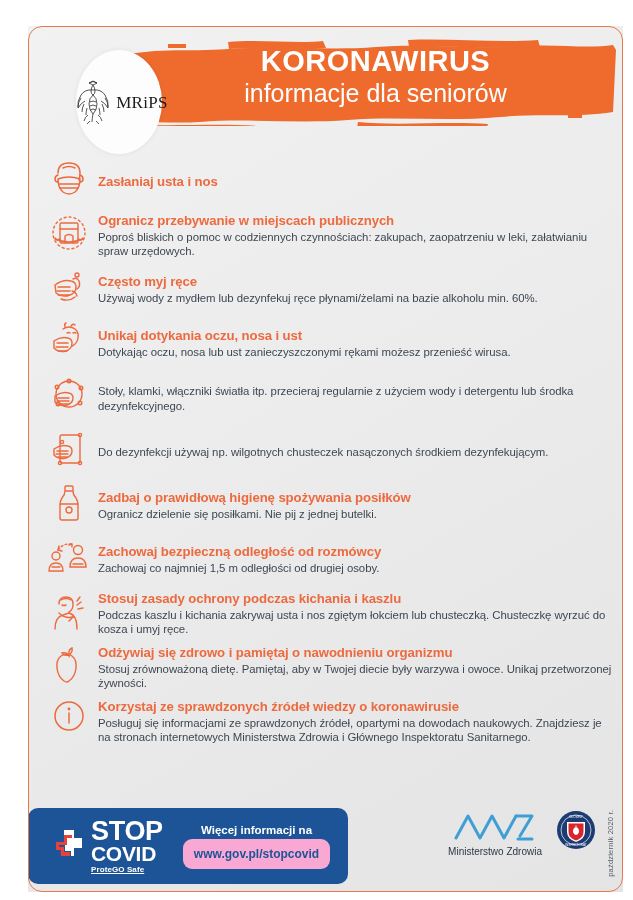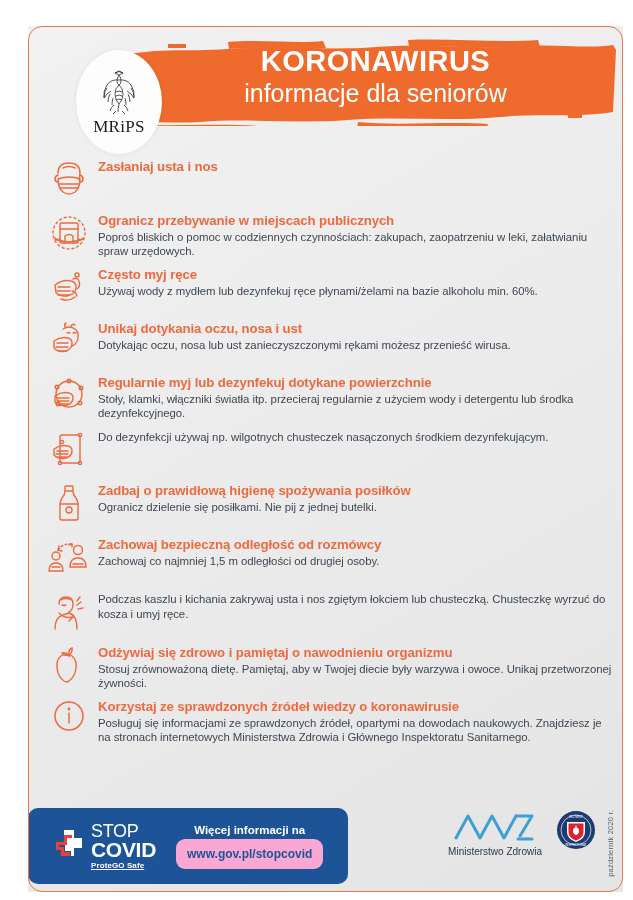--- a/index.html
+++ b/index.html
@@ -105,21 +105,21 @@
     position: absolute;
     left: 48px;
     top: 24px;
     width: 86px;
     height: 104px;
     border-radius: 50%;
     background: #fdfdfd;
     z-index: 3;
     box-shadow: 0 0 5px rgba(0,0,0,0.07);
     display: flex;
-    flex-direction: column;
+    flex-direction: row;
     align-items: center;
     justify-content: center;
   }
   .emblem svg { display: block; }
   .emblem-label {
     font-family: "Liberation Serif", serif;
     font-size: 17px;
     color: #1c1c1c;
     letter-spacing: 0.3px;
     margin-top: 1px;
@@ -129,21 +129,21 @@
   .tips {
     position: absolute;
     left: 40px;
     top: 158px;
     width: 575px;
     z-index: 3;
   }
   .tip {
     position: relative;
     display: flex;
-    align-items: flex-start;
+    align-items: center;
     margin-bottom: 7px;
   }
   .tip-icon {
     flex: 0 0 58px;
     width: 58px;
     height: 46px;
     display: flex;
     align-items: flex-start;
     justify-content: center;
     padding-top: 1px;
@@ -193,21 +193,21 @@
     display: flex;
     align-items: center;
   }
   .sc-mark { width: 36px; height: 36px; }
   .sc-mark svg { display: block; }
   .sc-words {
     margin-left: 5px;
     color: #ffffff;
     line-height: 0.94;
   }
-  .sc-stop { font-size: 18px; font-weight: normal; letter-spacing: -0.3px; }
+  .sc-stop { font-size: 27px; font-weight: bold; letter-spacing: -0.3px; }
   .sc-covid { font-size: 21px; font-weight: bold; letter-spacing: -0.3px; }
   .sc-sub { font-size: 8px; font-weight: bold; margin-top: 2px; letter-spacing: 0.1px; text-decoration: underline; }
 
   .footer-info {
     margin-left: 20px;
     text-align: center;
   }
   .fi-line {
     color: #ffffff;
     font-size: 11.5px;
@@ -399,21 +399,20 @@
           <circle cx="31" cy="28" r="1.8"></circle>
           <circle cx="9" cy="29" r="1.8"></circle>
           <circle cx="8" cy="12" r="1.8"></circle>
           <path d="M6 21 q7 -5 14 -3 q4 1 4 5 q0 5 -6 7 q-7 2 -12 -3 z"></path>
           <path d="M9 23 h11"></path>
           <path d="M8 26 h12"></path>
           <path d="M10 29 h9"></path>
         </svg>
       </div>
       <div class="tip-body">
-        <div class="tip-title">Regularnie myj lub dezynfekuj dotykane powierzchnie</div>
         <div class="tip-desc">Stoły, klamki, włączniki światła itp. przecieraj regularnie z użyciem wody i detergentu  lub środka dezynfekcyjnego.</div>
       </div>
     </div>
 
     <div class="tip">
       <div class="tip-icon">
         <svg width="40" height="40" viewBox="0 0 40 40" fill="none" stroke="#ed6a3f" stroke-width="1.4" stroke-linecap="round">
           <rect x="11" y="6" width="20" height="28" rx="2"></rect>
           <circle cx="31" cy="6" r="1.6"></circle>
           <circle cx="31" cy="34" r="1.6"></circle>
@@ -471,20 +470,21 @@
           <path d="M12 9 q5 -3 10 0"></path>
           <path d="M13 14 q2 1 4 0"></path>
           <path d="M6 38 q0 -12 8 -14 l6 -2"></path>
           <path d="M20 22 q8 2 8 16"></path>
           <path d="M10 22 q6 6 14 4"></path>
           <path d="M24 26 l-4 4"></path>
           <path d="M28 14 l4 -3 M29 18 l5 -1 M28 10 l3 -4"></path>
         </svg>
       </div>
       <div class="tip-body">
+        <div class="tip-title">Stosuj zasady ochrony podczas kichania i kaszlu</div>
         <div class="tip-desc">Podczas kaszlu i kichania zakrywaj usta i nos zgiętym łokciem lub chusteczką. Chusteczkę wyrzuć do kosza i umyj ręce.</div>
       </div>
     </div>
 
     <div class="tip">
       <div class="tip-icon">
         <svg width="38" height="40" viewBox="0 0 38 40" fill="none" stroke="#ed6a3f" stroke-width="1.4" stroke-linecap="round">
           <path d="M19 10 q-1 -5 3 -7 q1 4 -3 7 z"></path>
           <path d="M19 10 q-3 -3 -7 -2 q2 3 7 2 z"></path>
           <path d="M19 11 q-4 -3 -8 0 q-5 4 -4 12 q1 9 7 13 q3 2 5 0 q6 -4 7 -13 q1 -8 -4 -12 q-4 -3 -3 0 z"></path>

